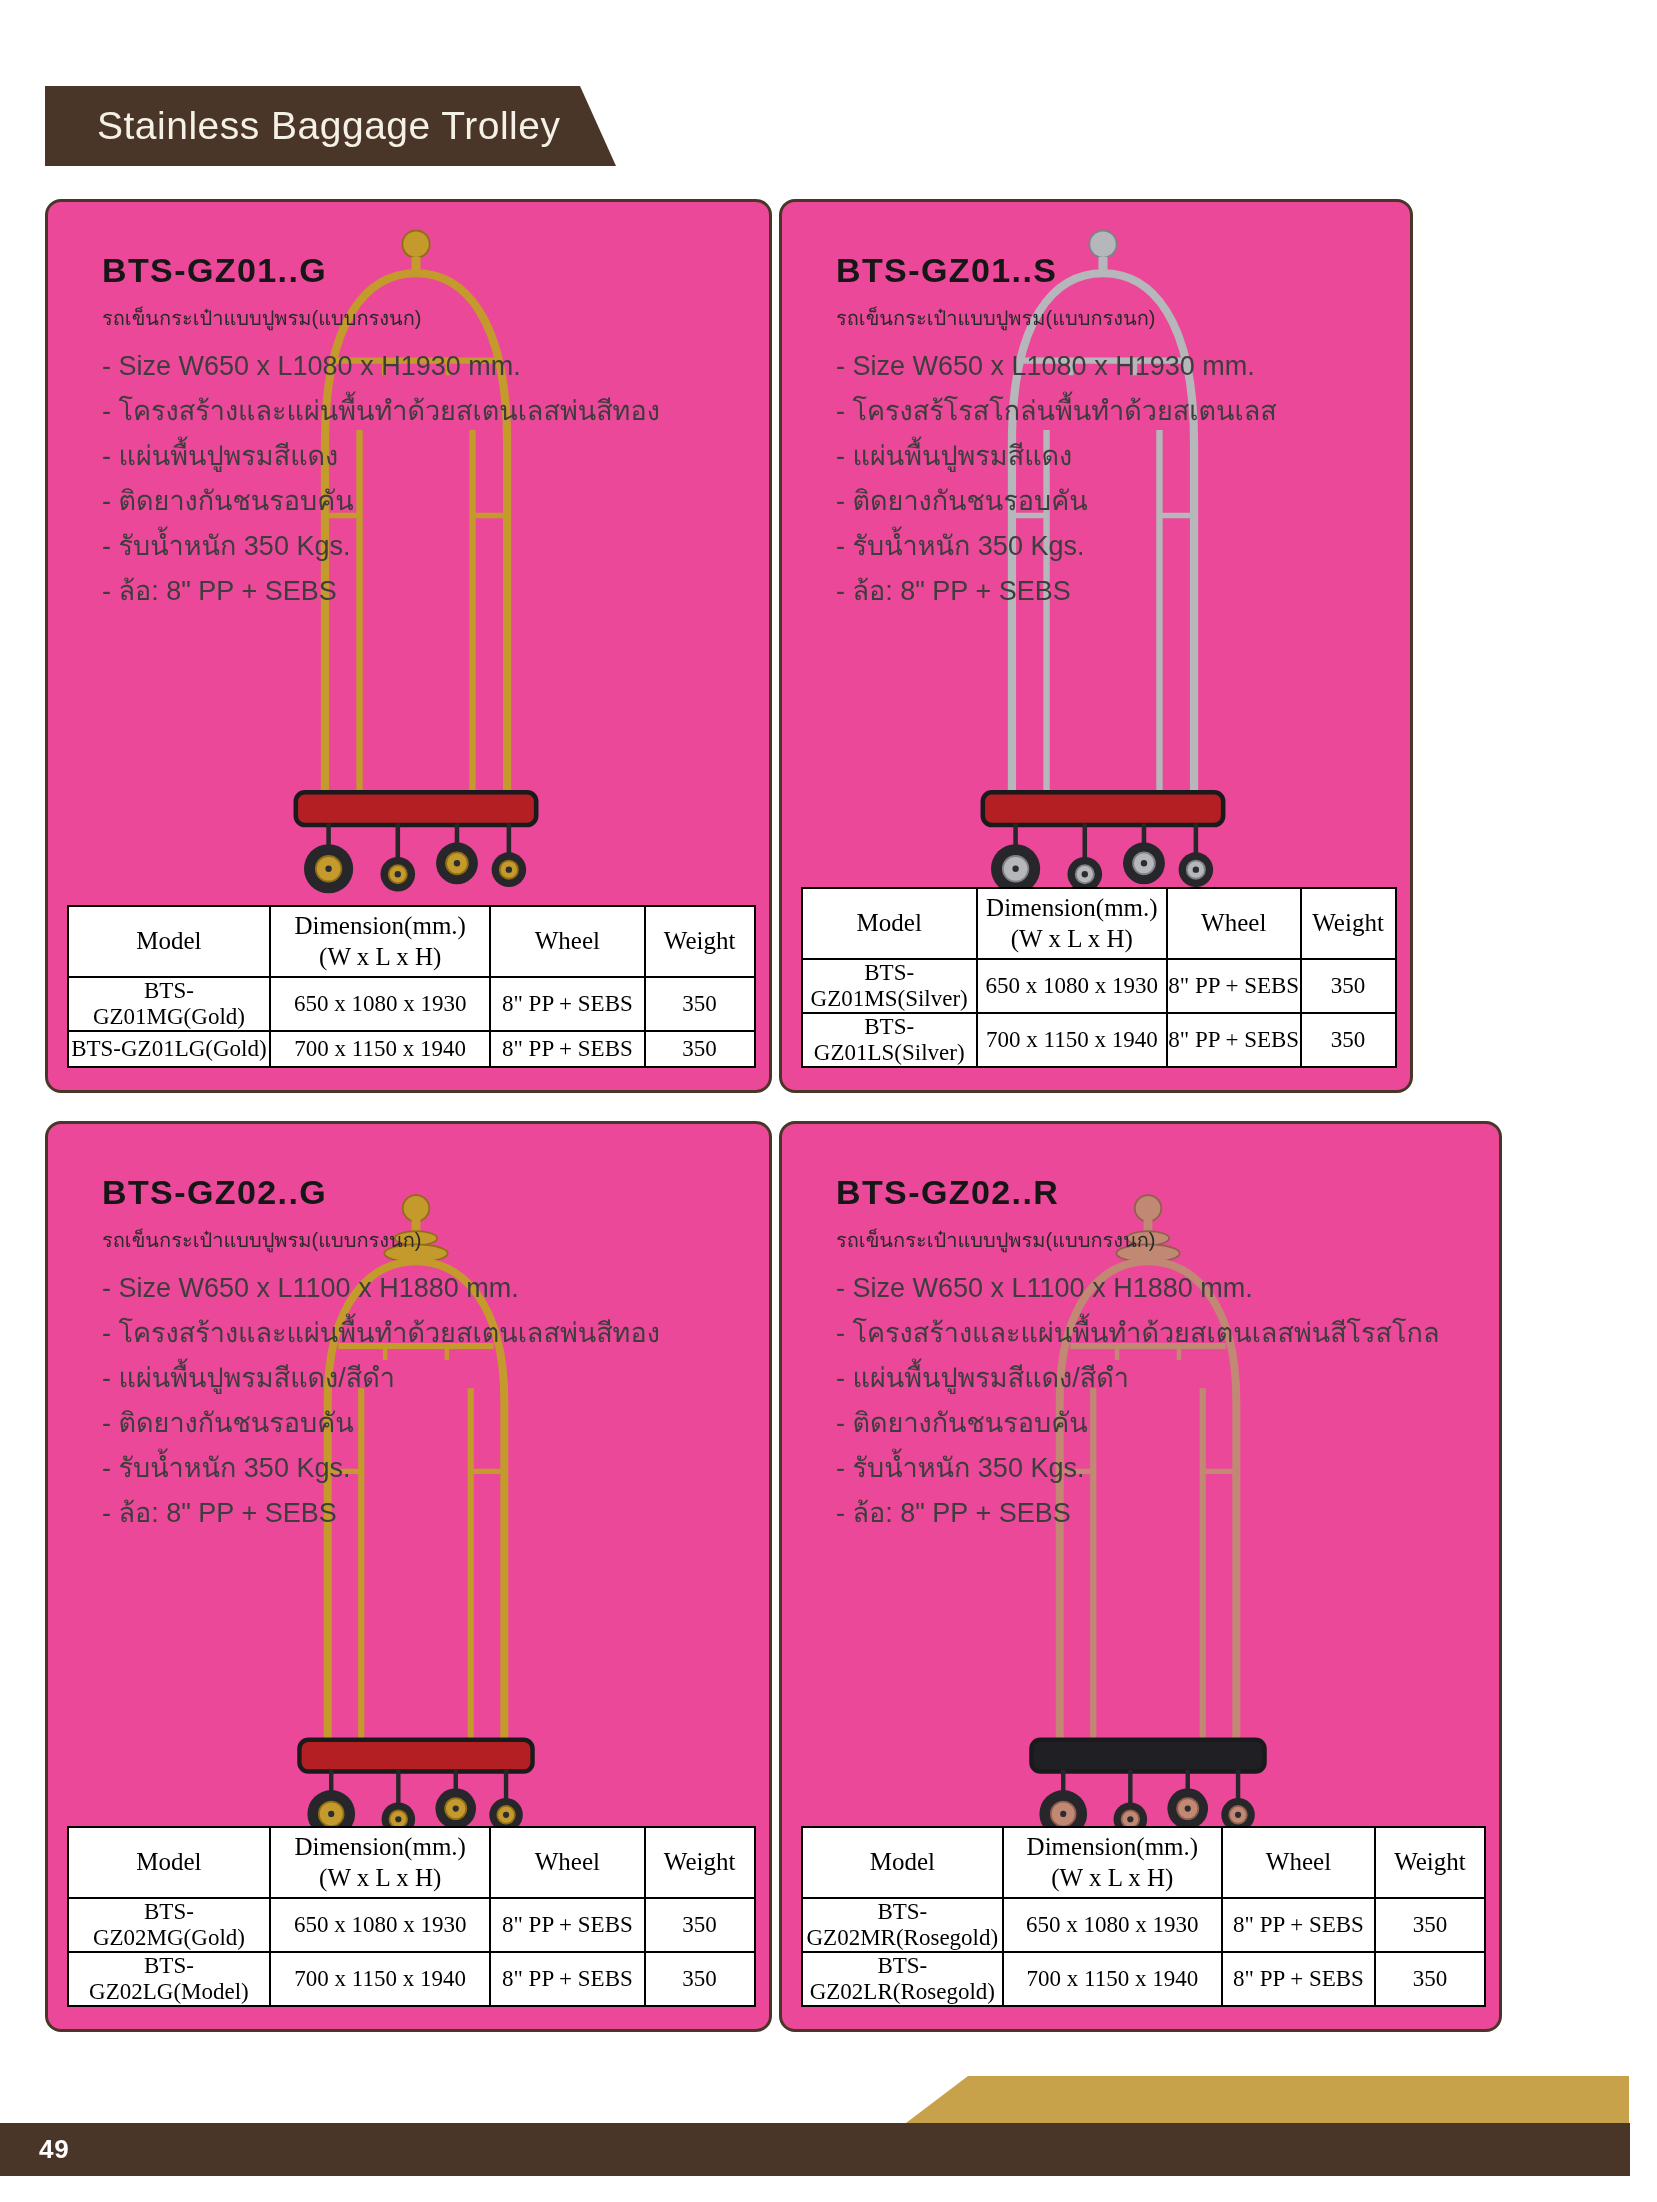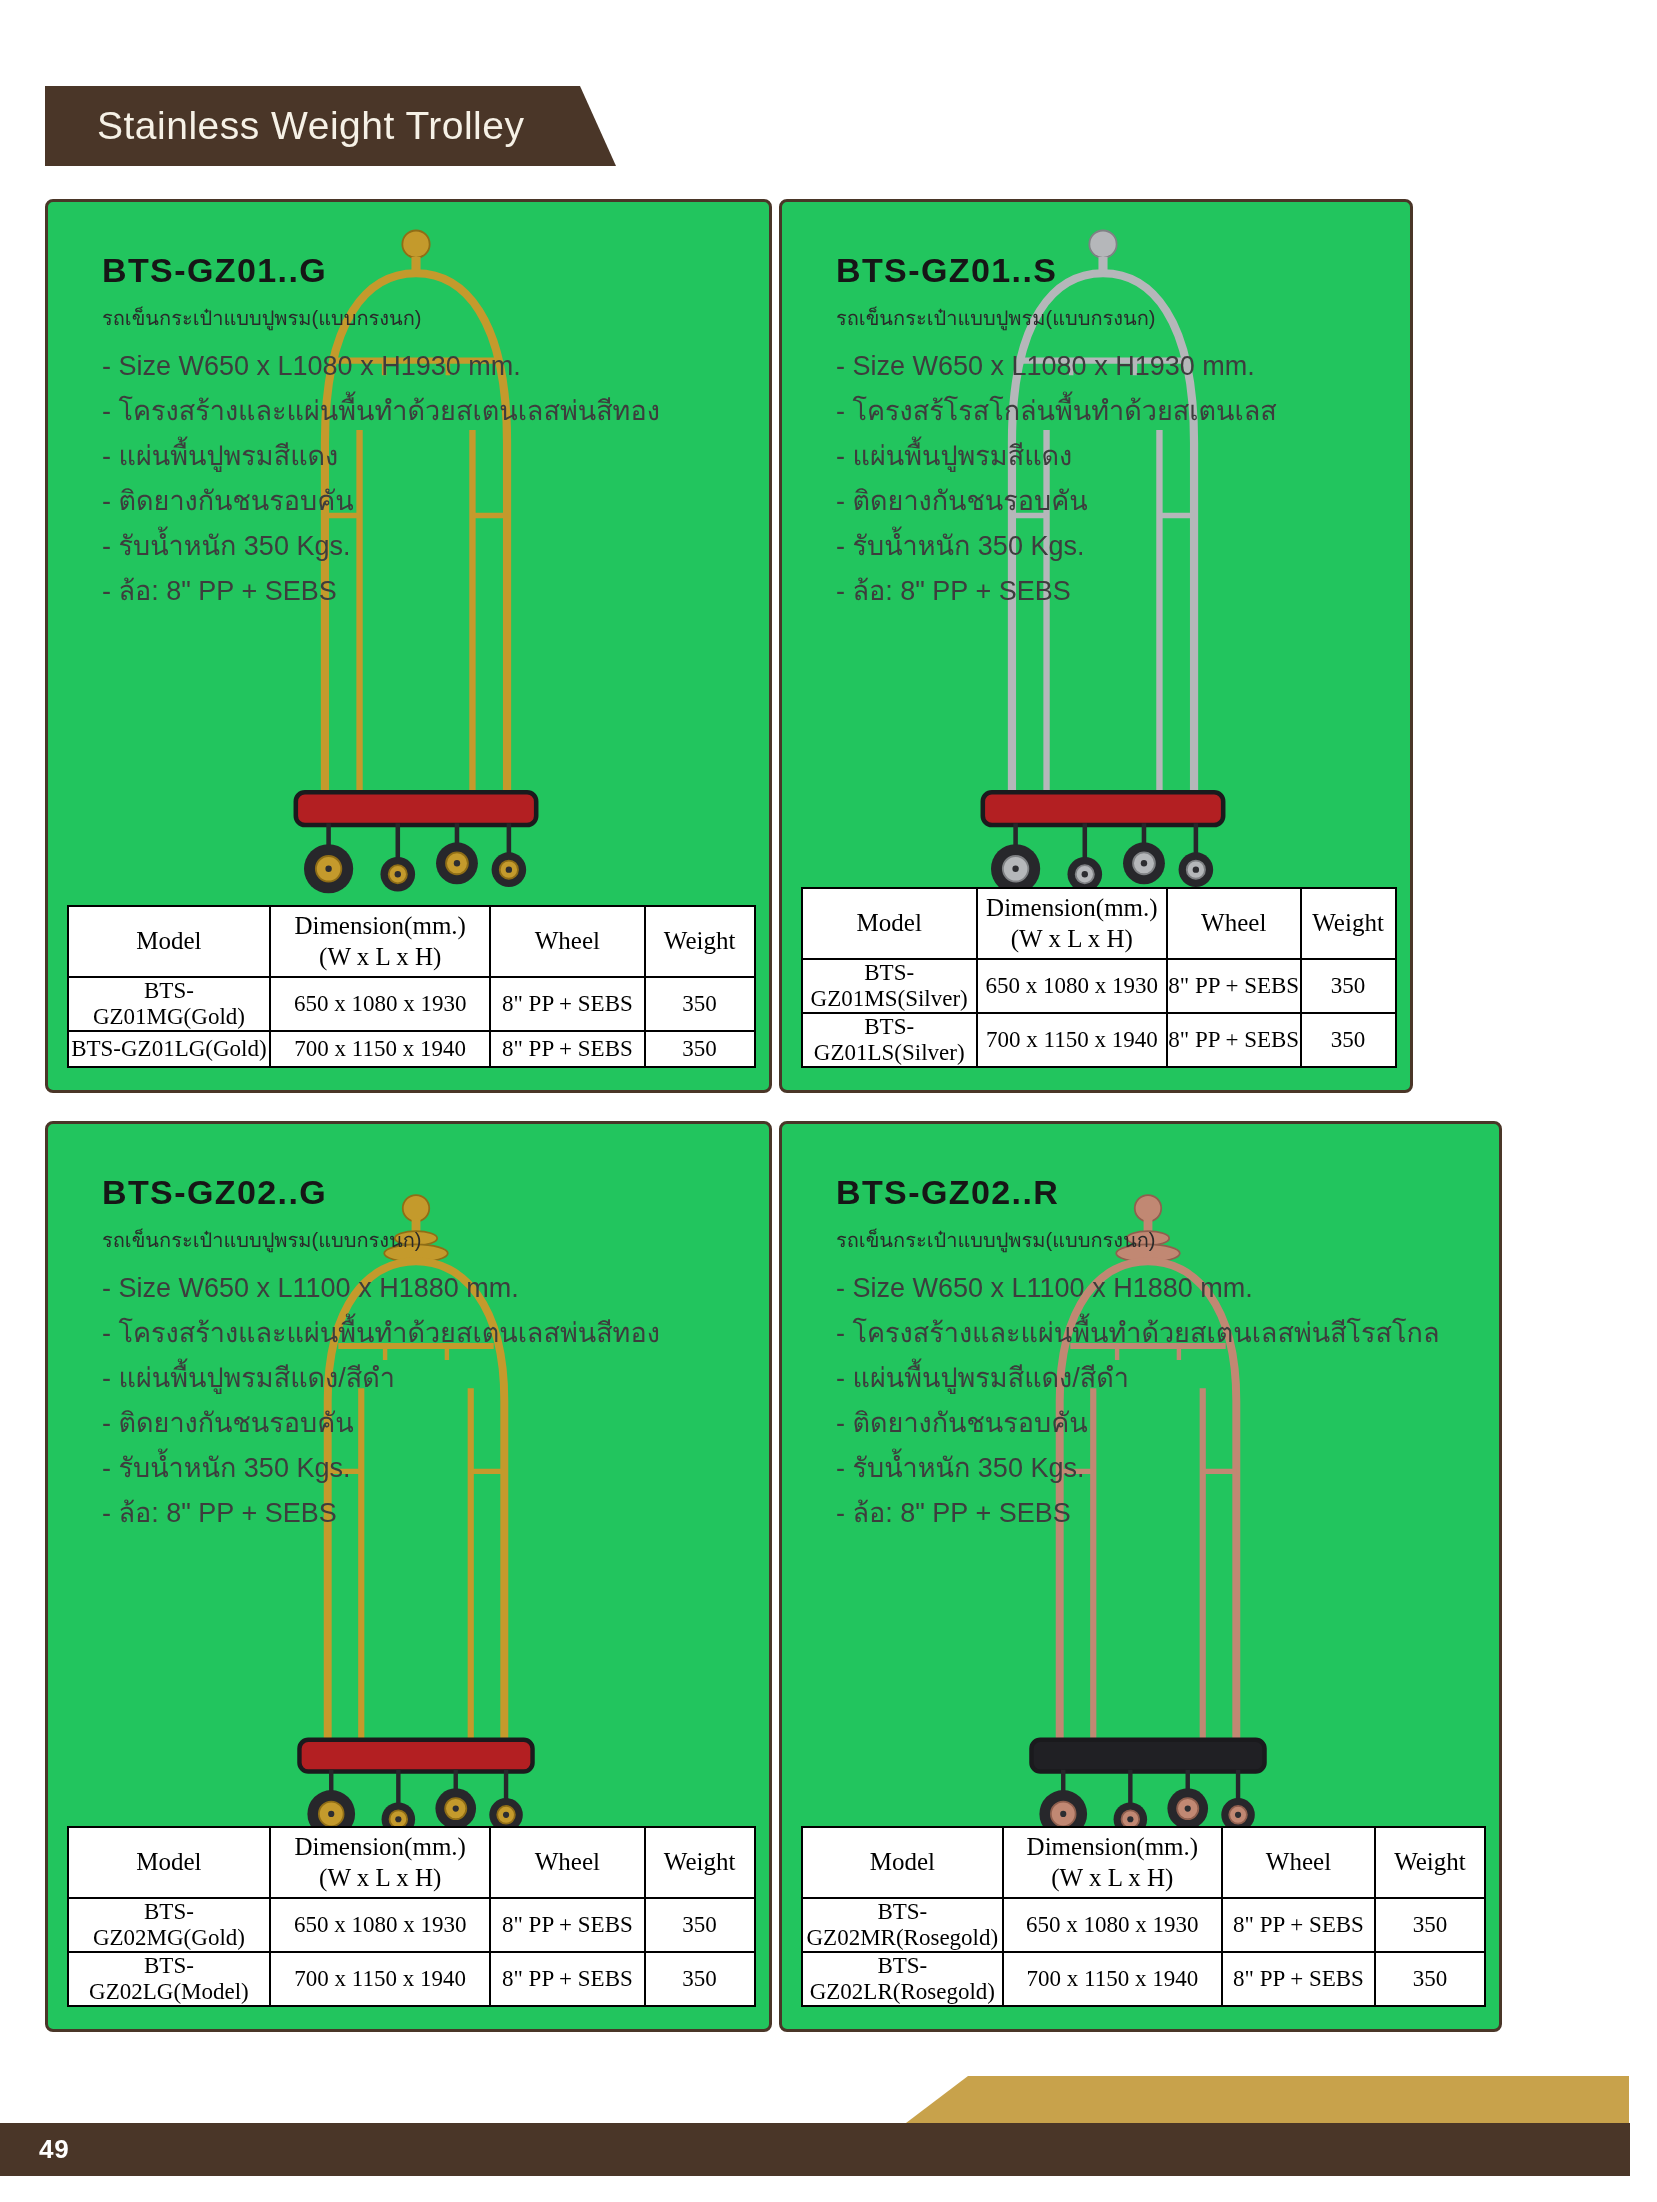--- a/index.html
+++ b/index.html
@@ -6,21 +6,21 @@
   .page{position:relative;width:1658px;height:2203px;background:#fff;overflow:hidden;
         font-family:"Liberation Sans",sans-serif;}
 
   
   .banner{position:absolute;left:45px;top:86px;width:571px;height:80px;background:#4a3628;
           clip-path:polygon(0 0,535px 0,571px 100%,0 100%);}
   .banner-title{padding-left:52px;line-height:80px;font-size:39px;color:#f6f1e6;
           letter-spacing:0.5px;white-space:nowrap;}
 
   
-  .panel{position:absolute;background:#22c55e;border:3.7px solid #4a3628;border-radius:8px;
+  .panel{position:absolute;background:#ec4899;border:3.7px solid #4a3628;border-radius:16px;
          box-sizing:border-box;}
   .pos-0{left:45px;top:199px;width:727px;height:894px;}
   .pos-1{left:779px;top:199px;width:634px;height:894px;text-decoration:underline;}
   .pos-2{left:45px;top:1121px;width:727px;height:911px;}
   .pos-3{left:779px;top:1121px;width:723px;height:911px;}
 
   .content{position:absolute;left:54px;top:50px;z-index:2;}
   .model{font-weight:700;font-size:34px;line-height:1.1;color:#161616;letter-spacing:1.4px;
          margin:0 0 13px 0;font-family:"Liberation Sans",sans-serif;}
   .subtitle{font-size:20px;color:#2a2a2a;margin:0 0 9.3px 0;white-space:nowrap;}
@@ -45,21 +45,21 @@
   .footer-bar{position:absolute;left:0;top:2123px;width:1630px;height:53px;background:#4a3628;}
   .page-number{position:absolute;left:39px;top:0;height:53px;line-height:53px;
          font-size:26px;font-weight:700;color:#fff;letter-spacing:0.9px;}
 </style>
 </head>
 <body>
 
 <div class="page">
 
   <div class="banner">
-    <div class="banner-title">Stainless Weight Trolley</div>
+    <div class="banner-title">Stainless Baggage Trolley</div>
   </div>
 
   <div id="panels-host">
   <section class="panel pos-0">
     <div class="trolley"><svg viewBox="0 0 320 760" width="100%" height="100%" preserveAspectRatio="xMidYMid meet">
             <circle cx="160" cy="32" r="15" fill="#c49a2c" stroke="#8f6d16" stroke-width="2"></circle>
             <rect x="155" y="46" width="10" height="20" fill="#c49a2c"></rect>
             <path d="M60 646 V250 C60 112 108 64 160 64 C212 64 260 112 260 250 V646" fill="none" stroke="#c49a2c" stroke-width="9"></path>
             <line x1="98" y1="646" x2="98" y2="236" stroke="#c49a2c" stroke-width="7"></line>
             <line x1="222" y1="646" x2="222" y2="236" stroke="#c49a2c" stroke-width="7"></line>

